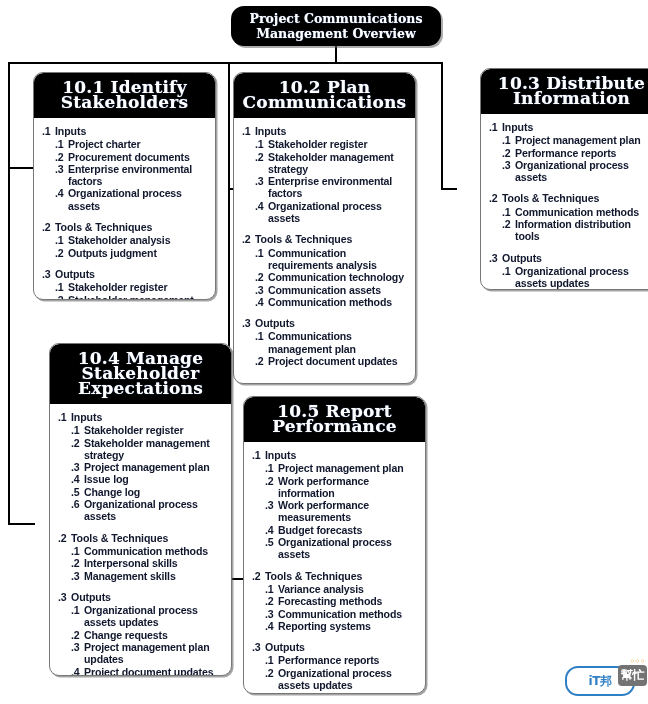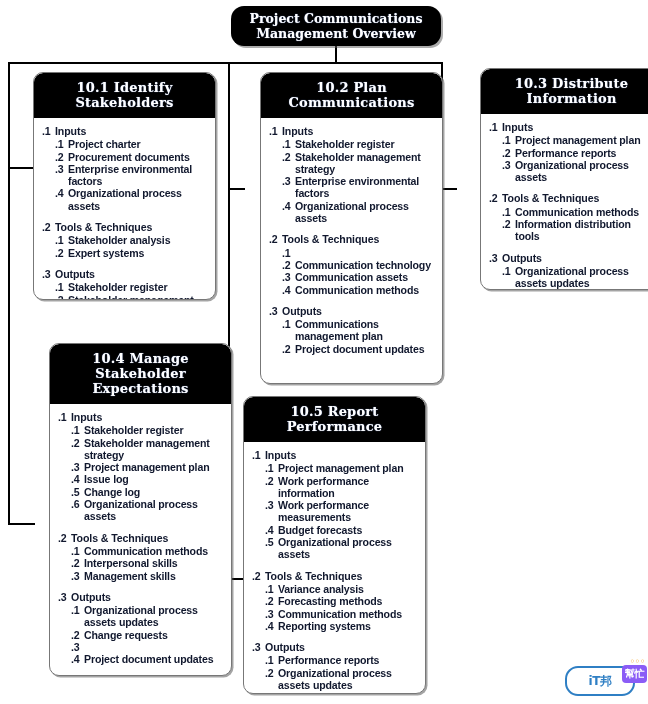--- a/index.html
+++ b/index.html
@@ -25,21 +25,21 @@
     border-radius:10px;
     box-sizing:border-box;
     box-shadow:1.5px 1.5px 0 0 rgba(90,90,90,.55);
     overflow:hidden;
   }
   .box-header{
     background:#000000;
     color:#ffffff;
     font-family:"DejaVu Serif", serif;
     font-weight:bold;
-    font-size:13px;
+    font-size:17px;
     line-height:15px;
     text-align:center;
     padding:7px 6px 8px 6px;
     border-radius:9px 9px 0 0;
     letter-spacing:.2px;
     text-shadow:0 0 1px rgba(120,150,220,.9);
   }
   .box-body{
     padding:7px 6px 9px 8px;
     color:#11182e;
@@ -106,23 +106,23 @@
     background:#ffffff;
     border:2px solid #2f7fc4;
     display:flex;align-items:center;justify-content:center;
     font-weight:bold;font-size:12px;color:#2f7fc4;
     letter-spacing:-.5px;
     font-family:"DejaVu Sans", sans-serif;
   }
   .wm-badge{
     position:absolute;
     right:-14px;top:-3px;
-    background:#8b5cf6;
+    background:#737373;
     color:#fff;
-    font-size:10px;
+    font-size:12px;
     font-weight:bold;
     padding:2px 3px;
     border-radius:4px;
     font-family:"DejaVu Sans", sans-serif;
   }
   .wm-dots{
     position:absolute;
     right:-12px;top:-11px;
     color:#f0a020;
     font-size:8px;
@@ -181,40 +181,40 @@
             <div class="group-head">
               <span class="group-num">.2</span>
               <span class="group-label">Tools &amp; Techniques</span>
             </div>
             <div class="item">
               <span class="item-num">.1</span>
               <span class="item-text">Stakeholder analysis</span>
             </div>
             <div class="item">
               <span class="item-num">.2</span>
-              <span class="item-text">Expert systems</span>
+              <span class="item-text">Outputs judgment</span>
             </div>
           </div>
           <div class="group">
             <div class="group-head">
               <span class="group-num">.3</span>
               <span class="group-label">Outputs</span>
             </div>
             <div class="item">
               <span class="item-num">.1</span>
               <span class="item-text">Stakeholder register</span>
             </div>
             <div class="item">
               <span class="item-num">.2</span>
               <span class="item-text">Stakeholder management strategy</span>
             </div>
           </div>
         </div>
       </div>
-      <div class="box" style="left: 260px; top: 72px; width: 183px; height: 312px;">
+      <div class="box" style="left: 233px; top: 72px; width: 183px; height: 312px;">
         <div class="box-header">10.2 Plan Communications</div>
         <div class="box-body">
           <div class="group">
             <div class="group-head">
               <span class="group-num">.1</span>
               <span class="group-label">Inputs</span>
             </div>
             <div class="item">
               <span class="item-num">.1</span>
               <span class="item-text">Stakeholder register</span>
@@ -232,20 +232,21 @@
               <span class="item-text">Organizational process assets</span>
             </div>
           </div>
           <div class="group">
             <div class="group-head">
               <span class="group-num">.2</span>
               <span class="group-label">Tools &amp; Techniques</span>
             </div>
             <div class="item">
               <span class="item-num">.1</span>
+              <span class="item-text">Communication requirements analysis</span>
             </div>
             <div class="item">
               <span class="item-num">.2</span>
               <span class="item-text">Communication technology</span>
             </div>
             <div class="item">
               <span class="item-num">.3</span>
               <span class="item-text">Communication assets</span>
             </div>
             <div class="item">
@@ -375,20 +376,21 @@
             <div class="item">
               <span class="item-num">.1</span>
               <span class="item-text">Organizational process assets updates</span>
             </div>
             <div class="item">
               <span class="item-num">.2</span>
               <span class="item-text">Change requests</span>
             </div>
             <div class="item">
               <span class="item-num">.3</span>
+              <span class="item-text">Project management plan updates</span>
             </div>
             <div class="item">
               <span class="item-num">.4</span>
               <span class="item-text">Project document updates</span>
             </div>
           </div>
         </div>
       </div>
       <div class="box" style="left: 243px; top: 396px; width: 183px; height: 298px;">
         <div class="box-header">10.5 Report Performance</div>

